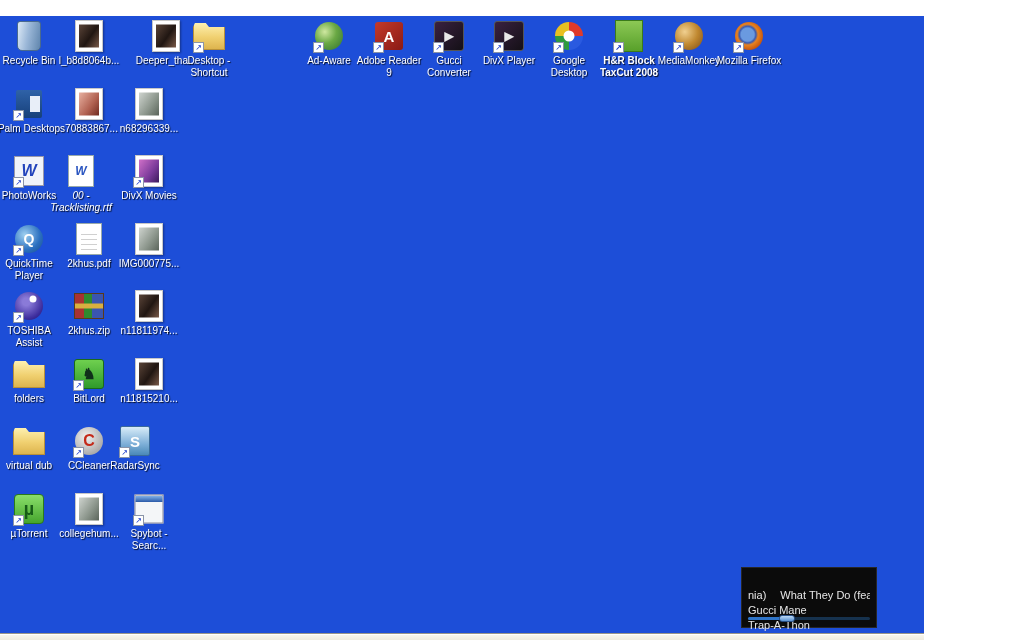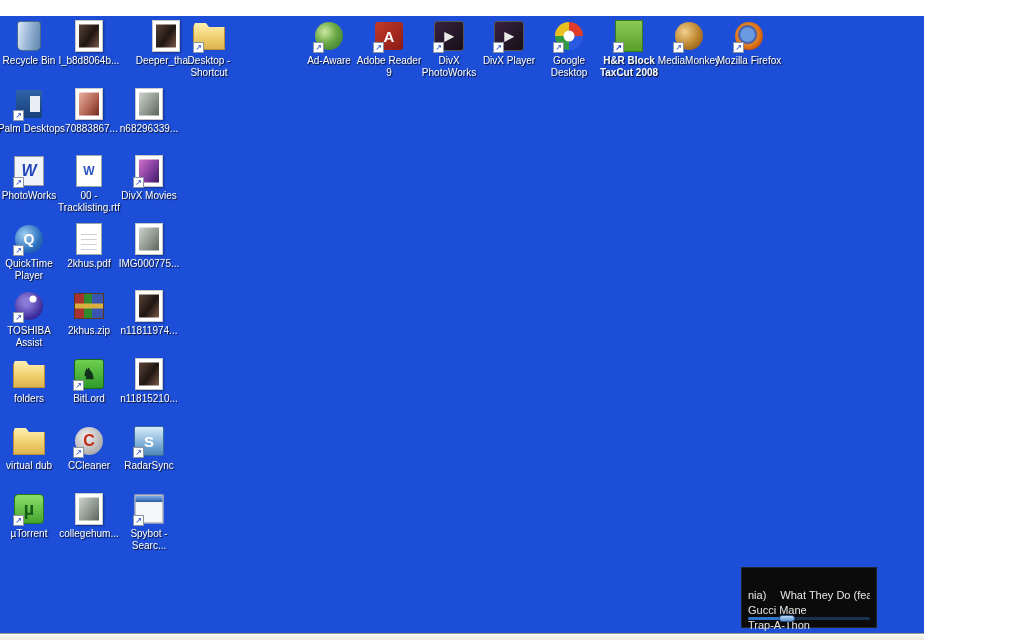--- a/index.html
+++ b/index.html
@@ -131,21 +131,21 @@
       <div class="dicon" style="left: 355px; top: 3px;">
         <div class="img k-app-acrobat">
           <span class="sc"></span>
         </div>
         <div class="lbl">Adobe Reader 9</div>
       </div>
       <div class="dicon" style="left: 415px; top: 3px;">
         <div class="img k-app-divx">
           <span class="sc"></span>
         </div>
-        <div class="lbl">DivX PhotoWorks</div>
+        <div class="lbl">Gucci Converter</div>
       </div>
       <div class="dicon" style="left: 475px; top: 3px;">
         <div class="img k-app-divx">
           <span class="sc"></span>
         </div>
         <div class="lbl">DivX Player</div>
       </div>
       <div class="dicon" style="left: 535px; top: 3px;">
         <div class="img k-app-google">
           <span class="sc"></span>
@@ -183,21 +183,21 @@
       <div class="dicon" style="left: 115px; top: 71px;">
         <div class="img k-photo-gray"></div>
         <div class="lbl">n68296339...</div>
       </div>
       <div class="dicon" style="left: -5px; top: 138px;">
         <div class="img k-app-photoworks">
           <span class="sc"></span>
         </div>
         <div class="lbl">PhotoWorks</div>
       </div>
-      <div class="dicon" style="left: 55px; top: 138px;">
+      <div class="dicon" style="left: 47px; top: 138px; font-style: italic;">
         <div class="img k-doc-word"></div>
         <div class="lbl">00 - Tracklisting.rtf</div>
       </div>
       <div class="dicon" style="left: 115px; top: 138px;">
         <div class="img k-photo-purple">
           <span class="sc"></span>
         </div>
         <div class="lbl">DivX Movies</div>
       </div>
       <div class="dicon" style="left: -5px; top: 206px;">
@@ -245,21 +245,21 @@
       <div class="dicon" style="left: -5px; top: 408px;">
         <div class="img k-folder"></div>
         <div class="lbl">virtual dub</div>
       </div>
       <div class="dicon" style="left: 55px; top: 408px;">
         <div class="img k-app-ccleaner">
           <span class="sc"></span>
         </div>
         <div class="lbl">CCleaner</div>
       </div>
-      <div class="dicon" style="left: 115px; top: 408px;">
+      <div class="dicon" style="left: 101px; top: 408px;">
         <div class="img k-app-radarsync">
           <span class="sc"></span>
         </div>
         <div class="lbl">RadarSync</div>
       </div>
       <div class="dicon" style="left: -5px; top: 476px;">
         <div class="img k-app-utorrent">
           <span class="sc"></span>
         </div>
         <div class="lbl">µTorrent</div>

